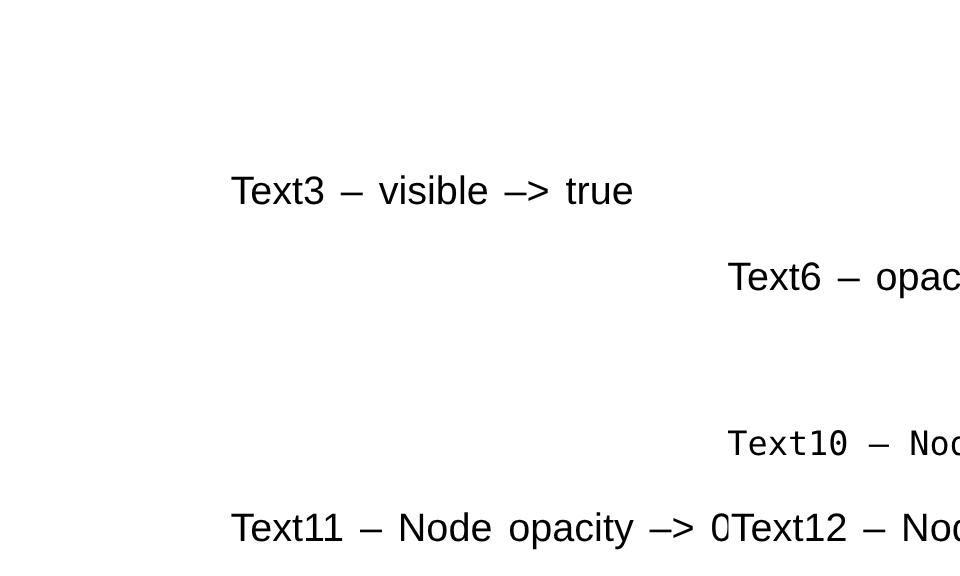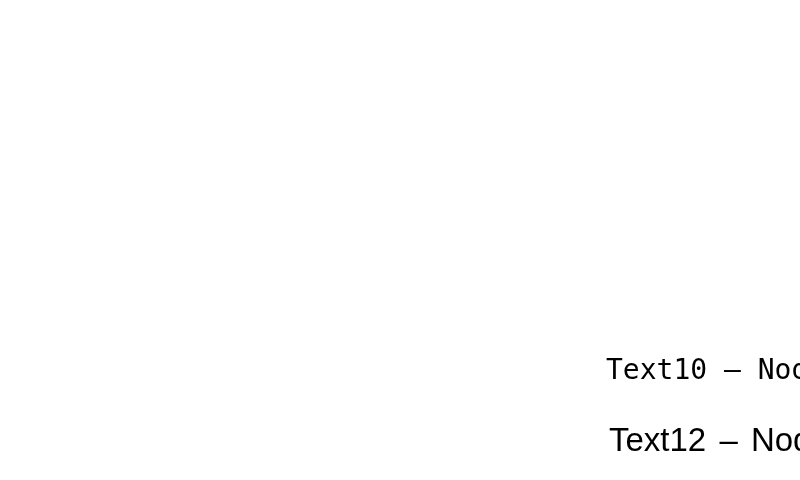--- a/index.html
+++ b/index.html
@@ -43,15 +43,18 @@
   #t9  { left: 192px; top: 349px; width: 401px; }
   #t10 { left: 606px; top: 353px; width: 194px; }
   
   #t11 { left: 192px; top: 420px; width: 415px; }
   #t12 { left: 609px; top: 420px; width: 191px; }
 </style>
 </head>
 <body>
 
 <div class="scene">
+  <div id="t3" class="label sans">Text3 – visible –&gt; true</div>
+  <div id="t6" class="label sans">Text6 – opac</div>
   <div id="t10" class="label mono">Text10 – Nod</div>
+  <div id="t11" class="label sans">Text11 – Node opacity –&gt; 0</div>
   <div id="t12" class="label sans">Text12 – Nod</div>
 </div>
 
 </body></html>

